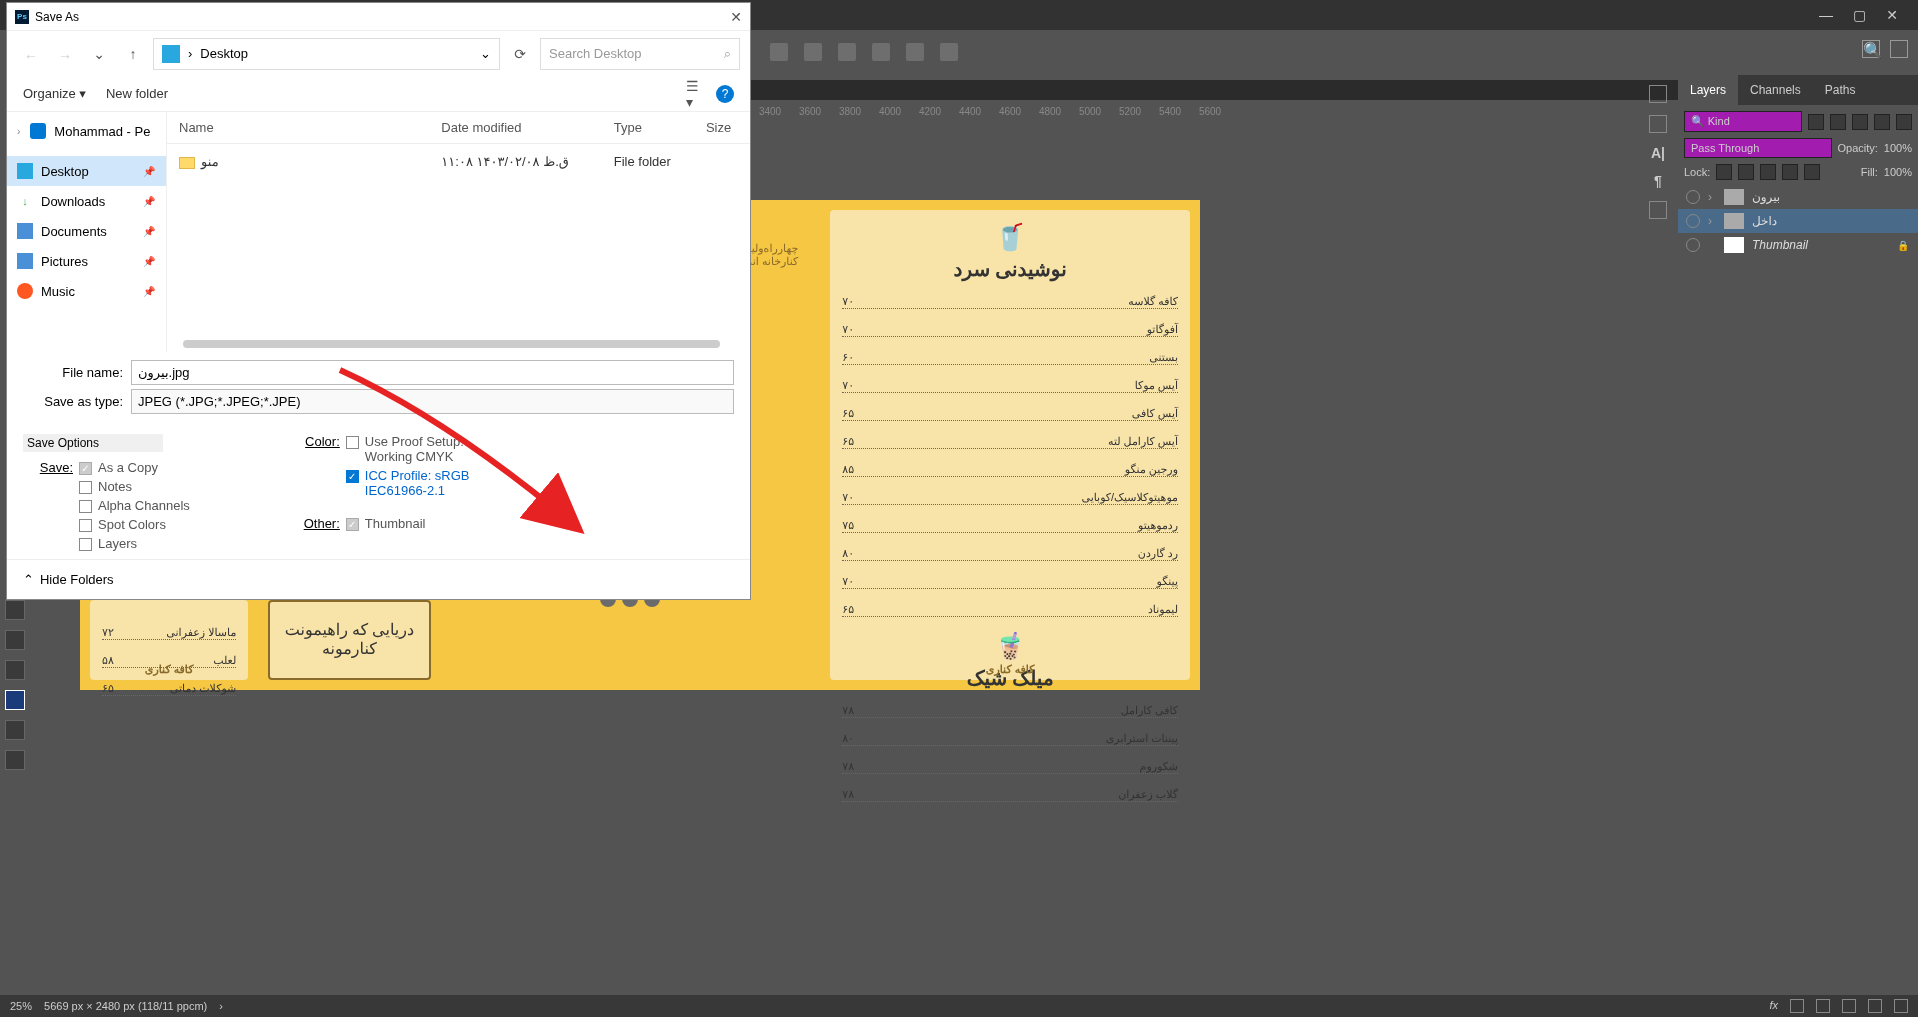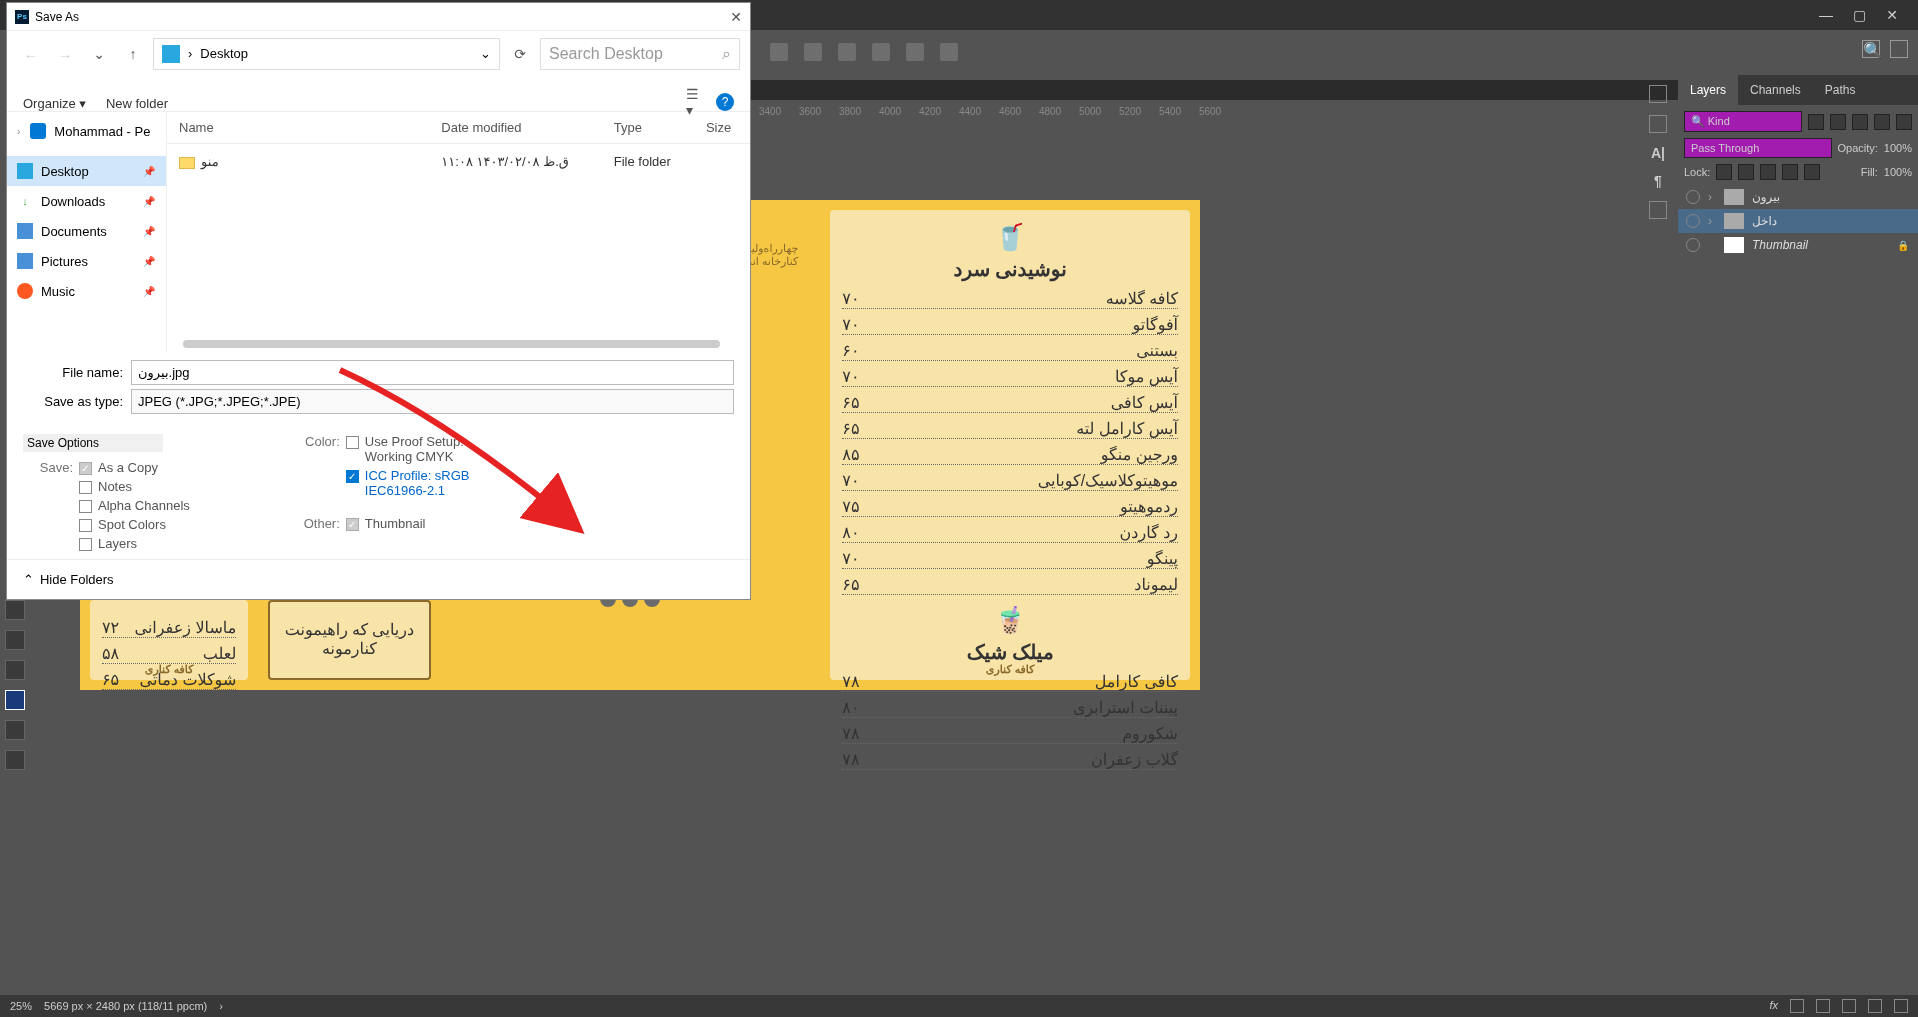--- a/index.html
+++ b/index.html
@@ -39,21 +39,21 @@
 .midpanel-icons .txt { color: #ccc; font-size: 14px; font-weight: bold; }
 
 .lefttools { position: absolute; left: 0; top: 600px; width: 30px; display: flex; flex-direction: column; gap: 10px; align-items: center; }
 .lefttools .t { width: 20px; height: 20px; border: 1px solid #666; background: #3a3a3a; }
 .lefttools .colorsw { width: 20px; height: 20px; background: #1a3a7a; border: 1px solid #fff; }
 
 .canvas { position: absolute; left: 80px; top: 200px; width: 1120px; height: 490px; background: #f5c742; display: flex; }
 .canvas-col { flex: 1; background: #f8e3a8; margin: 10px; padding: 12px; border-radius: 4px; position: relative; }
 .canvas-col.center { background: transparent; }
 .canvas-col h3 { text-align: center; font-family: cursive; font-size: 20px; margin-bottom: 8px; color: #333; }
-.canvas-col .menu-line { display: flex; justify-content: space-between; border-bottom: 1px dotted #666; font-size: 16px; margin: 6px 0; color: #333; align-items: center; }
+.canvas-col .menu-line { display: flex; justify-content: space-between; border-bottom: 1px dotted #666; font-size: 11px; margin: 14px 0; color: #333; align-items: center; }
 .canvas-col .svgicon { text-align: center; font-size: 26px; margin-bottom: 4px; }
 .canvas-col.center .logo { text-align: center; margin-top: 180px; }
 .canvas-col.center .logo .sq { width: 60px; height: 60px; background: #0a9eb8; margin: 0 auto 10px; }
 .canvas-col.center .logo .txt { color: #8a6a2a; font-weight: bold; font-size: 16px; }
 .canvas-col.center .cafe { color: #8a6a2a; font-size: 12px; text-align: center; margin-top: 30px; }
 .canvas-col.center .socials { display: flex; justify-content: center; gap: 6px; margin-top: 10px; }
 .canvas-col.center .socials .s { width: 16px; height: 16px; background: #6b6b6b; border-radius: 50%; }
 .canvas-col.center .addr { color: #8a6a2a; font-size: 11px; text-align: right; margin-top: 20px; }
 .canvas-col .bottomlogo { position: absolute; bottom: 4px; left: 0; right: 0; text-align: center; font-size: 11px; color: #8a6a2a; font-weight: bold; }
 
@@ -66,23 +66,23 @@
 .dlg-title { height: 28px; display: flex; align-items: center; padding: 0 8px; justify-content: space-between; border-bottom: 1px solid #eee; }
 .dlg-title .left { display: flex; align-items: center; gap: 6px; font-size: 12px; }
 .dlg-title .psico { width: 14px; height: 14px; background: #001a33; color: #5ac8fa; font-size: 8px; font-weight: bold; display: flex; align-items: center; justify-content: center; }
 .dlg-title .close { font-size: 14px; color: #555; cursor: pointer; }
 
 .dlg-nav { height: 45px; display: flex; align-items: center; padding: 0 10px; gap: 6px; }
 .dlg-nav .navbtn { width: 28px; height: 28px; display: flex; align-items: center; justify-content: center; color: #555; font-size: 14px; }
 .dlg-nav .navbtn.dis { color: #ccc; }
 .dlg-nav .pathbar { flex: 1; border: 1px solid #ddd; height: 32px; display: flex; align-items: center; padding: 0 8px; gap: 8px; font-size: 13px; }
 .dlg-nav .pathbar .disk { width: 18px; height: 18px; background: #29a8df; }
-.dlg-nav .search { width: 200px; border: 1px solid #ddd; height: 32px; padding: 0 8px; font-size: 16px; color: #999; display: flex; align-items: center; justify-content: space-between; }
-
-.dlg-toolbar { height: 36px; display: flex; align-items: flex-end; padding: 0 16px; gap: 20px; border-bottom: 1px solid #eee; }
+.dlg-nav .search { width: 200px; border: 1px solid #ddd; height: 32px; padding: 0 8px; font-size: 13px; color: #999; display: flex; align-items: center; justify-content: space-between; }
+
+.dlg-toolbar { height: 36px; display: flex; align-items: center; padding: 0 16px; gap: 20px; border-bottom: 1px solid #eee; }
 .dlg-toolbar .org { color: #333; font-size: 13px; }
 .dlg-toolbar .newf { color: #333; font-size: 13px; }
 .dlg-toolbar .right { margin-left: auto; display: flex; gap: 14px; align-items: center; }
 .dlg-toolbar .right .ico { width: 16px; height: 16px; color: #555; font-size: 14px; display: flex; align-items: center; }
 .dlg-toolbar .right .help { width: 18px; height: 18px; background: #0078d4; color: #fff; border-radius: 50%; font-size: 12px; display: flex; align-items: center; justify-content: center; }
 
 .dlg-body { flex: 1; display: flex; min-height: 0; }
 .dlg-sidebar { width: 160px; border-right: 1px solid #eee; padding: 4px 0; font-size: 13px; overflow: hidden; }
 .dlg-sidebar .sb-item { padding: 7px 10px; display: flex; align-items: center; gap: 8px; }
 .dlg-sidebar .sb-item.sel { background: #d0e6fa; }
@@ -111,21 +111,21 @@
 
 .dlg-options { display: flex; padding: 8px 16px; font-size: 13px; gap: 40px; }
 .dlg-options .col { display: flex; flex-direction: column; gap: 4px; }
 .dlg-options .hdr { background: #f0f0f0; padding: 2px 4px; font-size: 12px; margin-bottom: 4px; width: 140px; }
 .dlg-options .cbrow { display: flex; align-items: flex-start; gap: 6px; }
 .dlg-options .cb { width: 13px; height: 13px; border: 1px solid #888; display: inline-flex; align-items: center; justify-content: center; font-size: 10px; margin-top: 2px; }
 .dlg-options .cb.chk { background: #0078d4; color: #fff; border-color: #0078d4; }
 .dlg-options .cb.gr { background: #ccc; color: #fff; border-color: #aaa; }
 .dlg-options .lbl { color: #555; }
 .dlg-options .lblblue { color: #0066cc; }
-.dlg-options .rlabel { text-align: right; width: 50px; color: #737373; }
+.dlg-options .rlabel { text-align: right; width: 50px; color: #000000; text-decoration: underline; }
 
 .dlg-bottom { padding: 12px 16px; display: flex; align-items: center; border-top: 1px solid #eee; }
 .dlg-bottom .hide { display: flex; align-items: center; gap: 6px; font-size: 13px; }
 .dlg-bottom .btns { margin-left: auto; display: flex; gap: 8px; }
 .dlg-bottom button { padding: 6px 22px; font-size: 13px; border: 1px solid #ccc; background: #fff; }
 .dlg-bottom .save-hl { border: 4px solid #e62222; padding: 2px; }
 
 
 .arrow-svg { position: absolute; left: 330px; top: 360px; width: 280px; height: 190px; z-index: 200; pointer-events: none; }
 </style>

